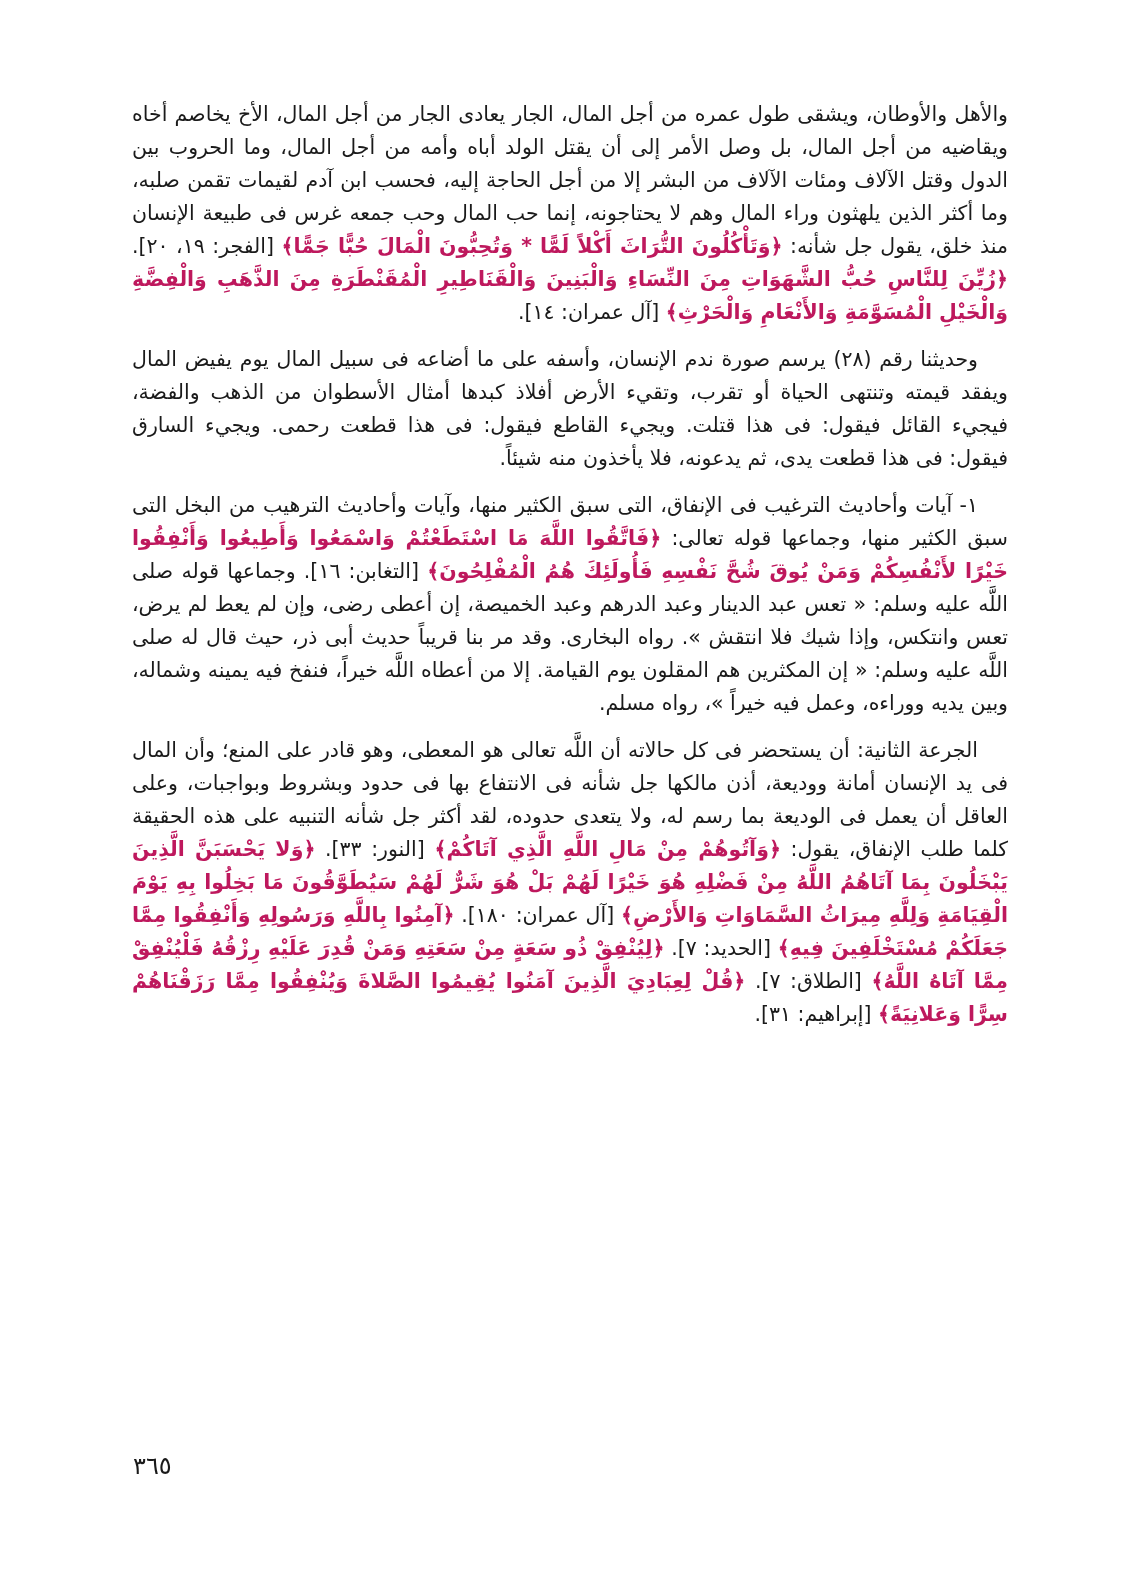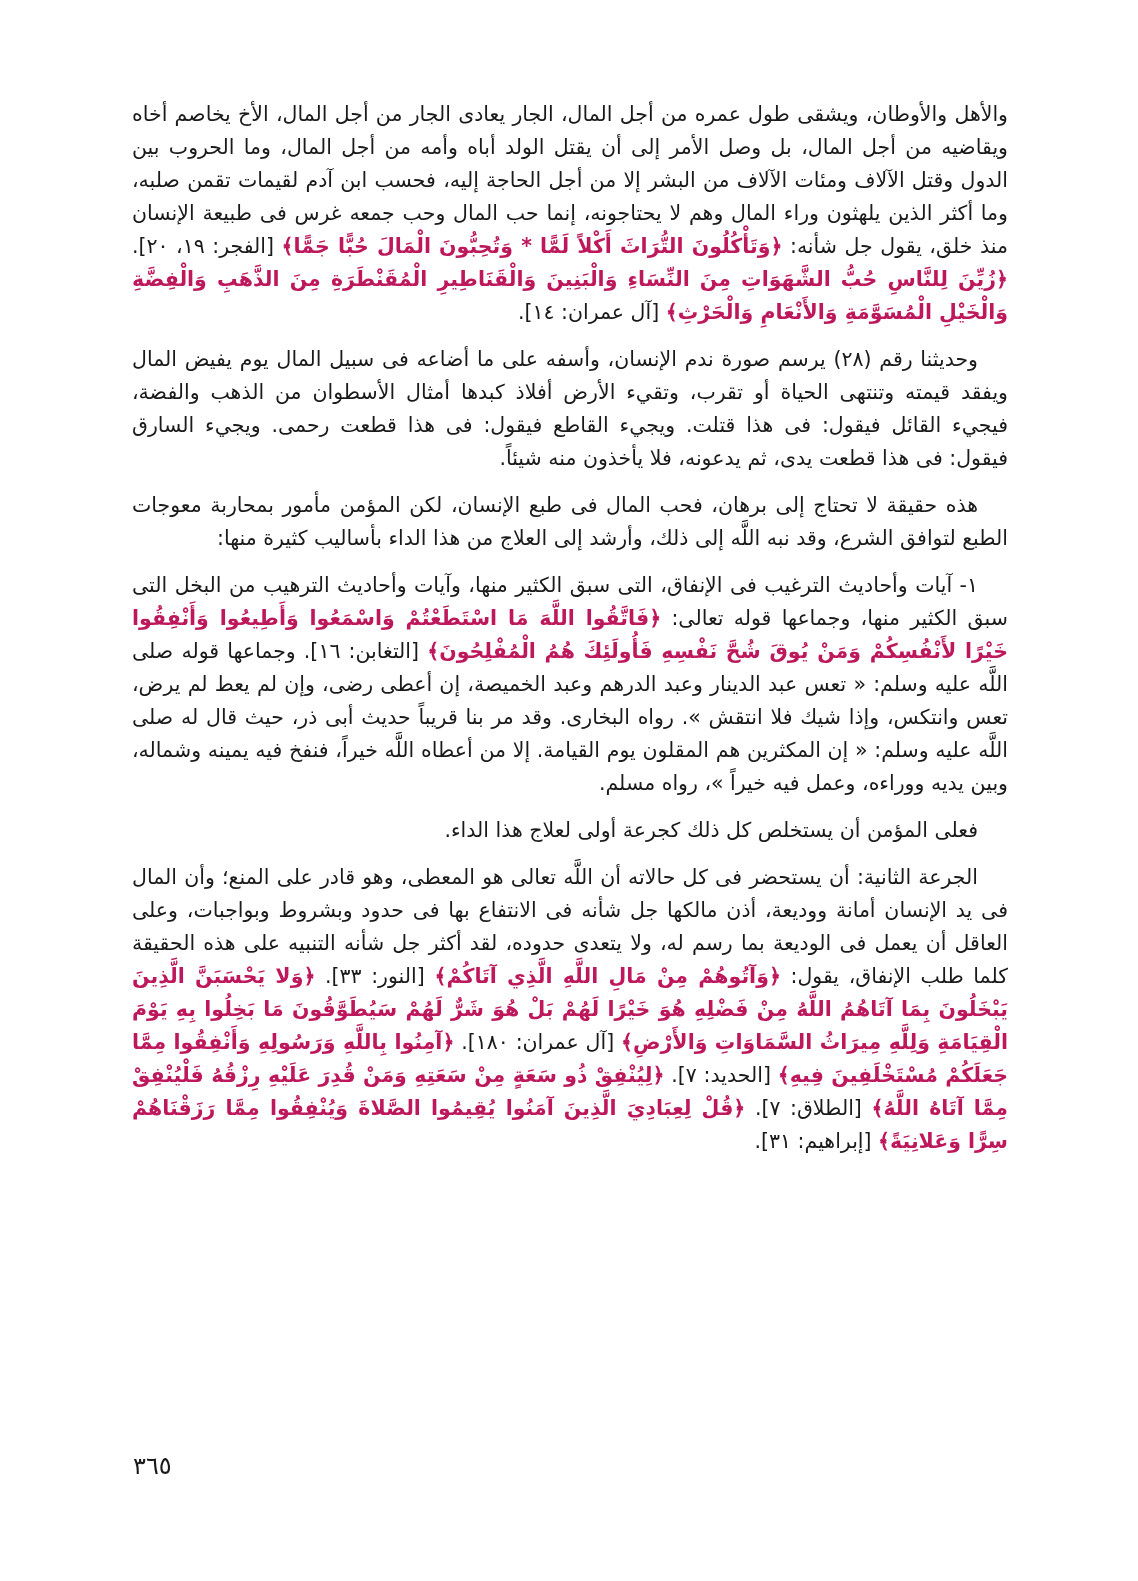--- a/index.html
+++ b/index.html
@@ -30,30 +30,24 @@
 
 <div class="page">
   <p class="para">
     <span>والأهل والأوطان، ويشقى طول عمره من أجل المال، الجار يعادى الجار من أجل المال، الأخ يخاصم أخاه ويقاضيه من أجل المال، بل وصل الأمر إلى أن يقتل الولد أباه وأمه من أجل المال، وما الحروب بين الدول وقتل الآلاف ومئات الآلاف من البشر إلا من أجل الحاجة إليه، فحسب ابن آدم لقيمات تقمن صلبه، وما أكثر الذين يلهثون وراء المال وهم لا يحتاجونه، إنما حب المال وحب جمعه غرس فى طبيعة الإنسان منذ خلق، يقول جل شأنه: </span><span class="verse">﴿وَتَأْكُلُونَ التُّرَاثَ أَكْلاً لَمًّا * وَتُحِبُّونَ الْمَالَ حُبًّا جَمًّا﴾</span><span class="ref"> [الفجر: ١٩، ٢٠]. </span><span class="verse">﴿زُيِّنَ لِلنَّاسِ حُبُّ الشَّهَوَاتِ مِنَ النِّسَاءِ وَالْبَنِينَ وَالْقَنَاطِيرِ الْمُقَنْطَرَةِ مِنَ الذَّهَبِ وَالْفِضَّةِ وَالْخَيْلِ الْمُسَوَّمَةِ وَالأَنْعَامِ وَالْحَرْثِ﴾</span><span class="ref"> [آل عمران: ١٤].</span>
   </p>
 
   <p class="para indent">
     <span>وحديثنا رقم (٢٨) يرسم صورة ندم الإنسان، وأسفه على ما أضاعه فى سبيل المال يوم يفيض المال ويفقد قيمته وتنتهى الحياة أو تقرب، وتقيء الأرض أفلاذ كبدها أمثال الأسطوان من الذهب والفضة، فيجيء القائل فيقول: فى هذا قتلت. ويجيء القاطع فيقول: فى هذا قطعت رحمى. ويجيء السارق فيقول: فى هذا قطعت يدى، ثم يدعونه، فلا يأخذون منه شيئاً.</span>
   </p>
 
-  <p class="para indent">
-    <span>هذه حقيقة لا تحتاج إلى برهان، فحب المال فى طبع الإنسان، لكن المؤمن مأمور بمحاربة معوجات الطبع لتوافق الشرع، وقد نبه اللَّه إلى ذلك، وأرشد إلى العلاج من هذا الداء بأساليب كثيرة منها:</span>
-  </p>
 
   <p class="para indent">
     <span>١- آيات وأحاديث الترغيب فى الإنفاق، التى سبق الكثير منها، وآيات وأحاديث الترهيب من البخل التى سبق الكثير منها، وجماعها قوله تعالى: </span><span class="verse">﴿فَاتَّقُوا اللَّهَ مَا اسْتَطَعْتُمْ وَاسْمَعُوا وَأَطِيعُوا وَأَنْفِقُوا خَيْرًا لأَنْفُسِكُمْ وَمَنْ يُوقَ شُحَّ نَفْسِهِ فَأُولَئِكَ هُمُ الْمُفْلِحُونَ﴾</span><span class="ref"> [التغابن: ١٦]. وجماعها قوله صلى اللَّه عليه وسلم: « تعس عبد الدينار وعبد الدرهم وعبد الخميصة، إن أعطى رضى، وإن لم يعط لم يرض، تعس وانتكس، وإذا شيك فلا انتقش ». رواه البخارى. وقد مر بنا قريباً حديث أبى ذر، حيث قال له صلى اللَّه عليه وسلم: « إن المكثرين هم المقلون يوم القيامة. إلا من أعطاه اللَّه خيراً، فنفخ فيه يمينه وشماله، وبين يديه ووراءه، وعمل فيه خيراً »، رواه مسلم.</span>
   </p>
 
-  <p class="para indent">
-    <span>فعلى المؤمن أن يستخلص كل ذلك كجرعة أولى لعلاج هذا الداء.</span>
-  </p>
 
   <p class="para indent">
     <span>الجرعة الثانية: أن يستحضر فى كل حالاته أن اللَّه تعالى هو المعطى، وهو قادر على المنع؛ وأن المال فى يد الإنسان أمانة ووديعة، أذن مالكها جل شأنه فى الانتفاع بها فى حدود وبشروط وبواجبات، وعلى العاقل أن يعمل فى الوديعة بما رسم له، ولا يتعدى حدوده، لقد أكثر جل شأنه التنبيه على هذه الحقيقة كلما طلب الإنفاق، يقول: </span><span class="verse">﴿وَآتُوهُمْ مِنْ مَالِ اللَّهِ الَّذِي آتَاكُمْ﴾</span><span class="ref"> [النور: ٣٣]. </span><span class="verse">﴿وَلا يَحْسَبَنَّ الَّذِينَ يَبْخَلُونَ بِمَا آتَاهُمُ اللَّهُ مِنْ فَضْلِهِ هُوَ خَيْرًا لَهُمْ بَلْ هُوَ شَرٌّ لَهُمْ سَيُطَوَّقُونَ مَا بَخِلُوا بِهِ يَوْمَ الْقِيَامَةِ وَلِلَّهِ مِيرَاثُ السَّمَاوَاتِ وَالأَرْضِ﴾</span><span class="ref"> [آل عمران: ١٨٠]. </span><span class="verse">﴿آمِنُوا بِاللَّهِ وَرَسُولِهِ وَأَنْفِقُوا مِمَّا جَعَلَكُمْ مُسْتَخْلَفِينَ فِيهِ﴾</span><span class="ref"> [الحديد: ٧]. </span><span class="verse">﴿لِيُنْفِقْ ذُو سَعَةٍ مِنْ سَعَتِهِ وَمَنْ قُدِرَ عَلَيْهِ رِزْقُهُ فَلْيُنْفِقْ مِمَّا آتَاهُ اللَّهُ﴾</span><span class="ref"> [الطلاق: ٧]. </span><span class="verse">﴿قُلْ لِعِبَادِيَ الَّذِينَ آمَنُوا يُقِيمُوا الصَّلاةَ وَيُنْفِقُوا مِمَّا رَزَقْنَاهُمْ سِرًّا وَعَلانِيَةً﴾</span><span class="ref"> [إبراهيم: ٣١].</span>
   </p>
 </div>
 
 <div class="page-number">٣٦٥</div>
 
 </body></html>

